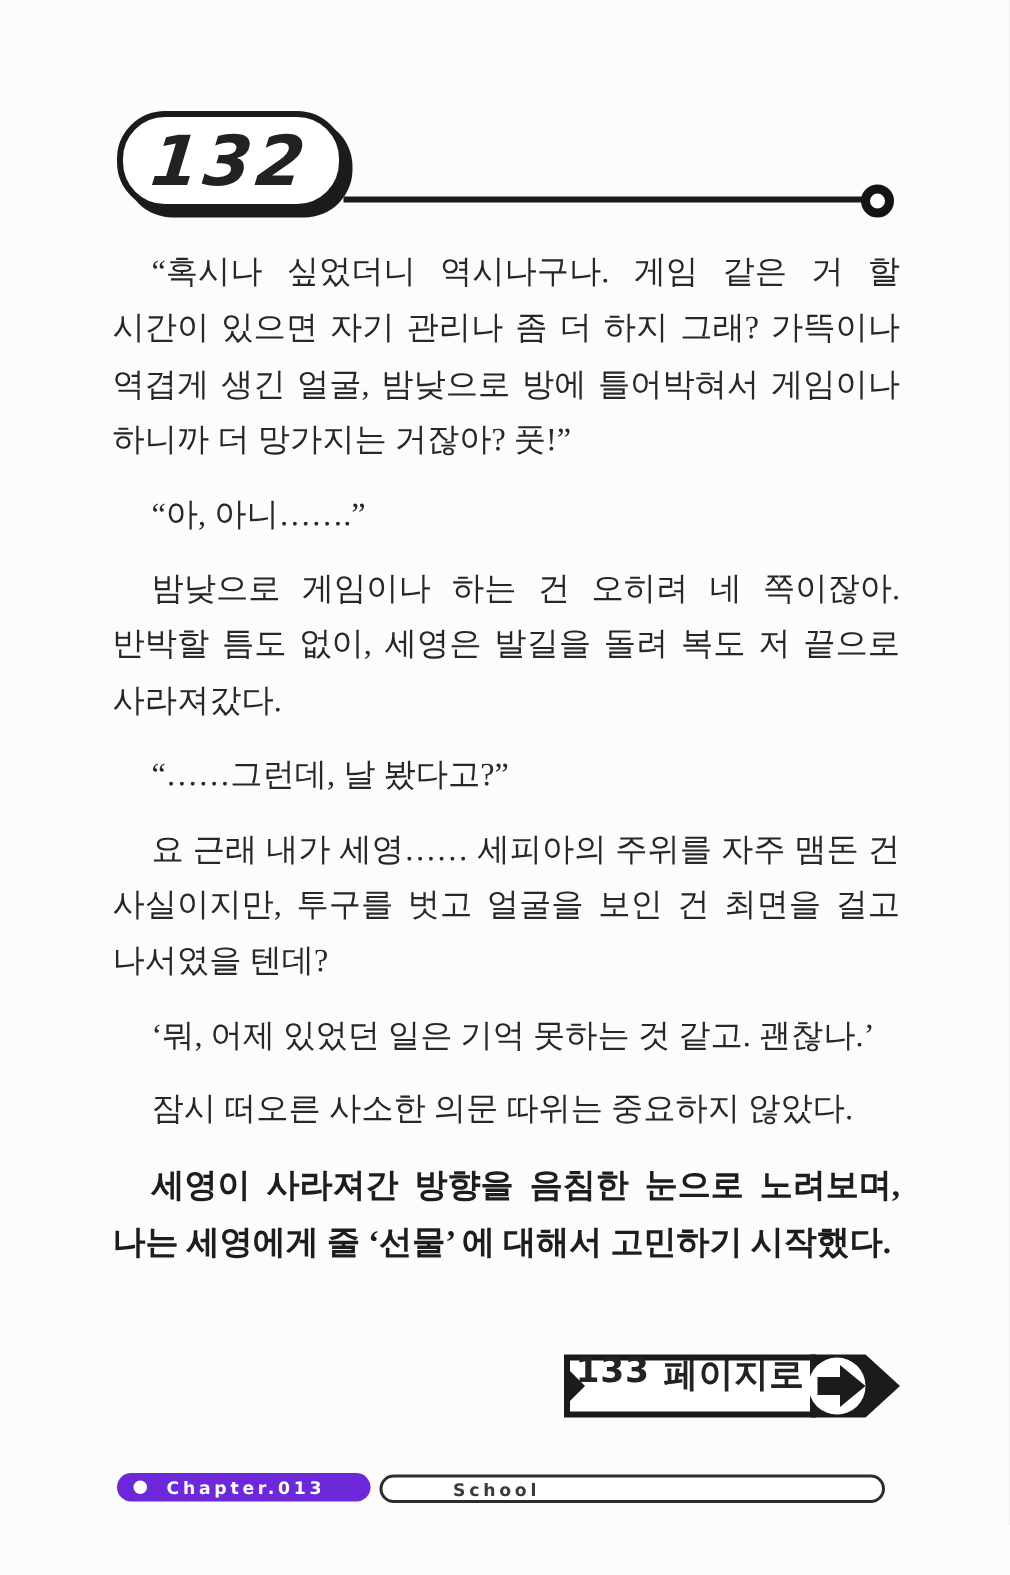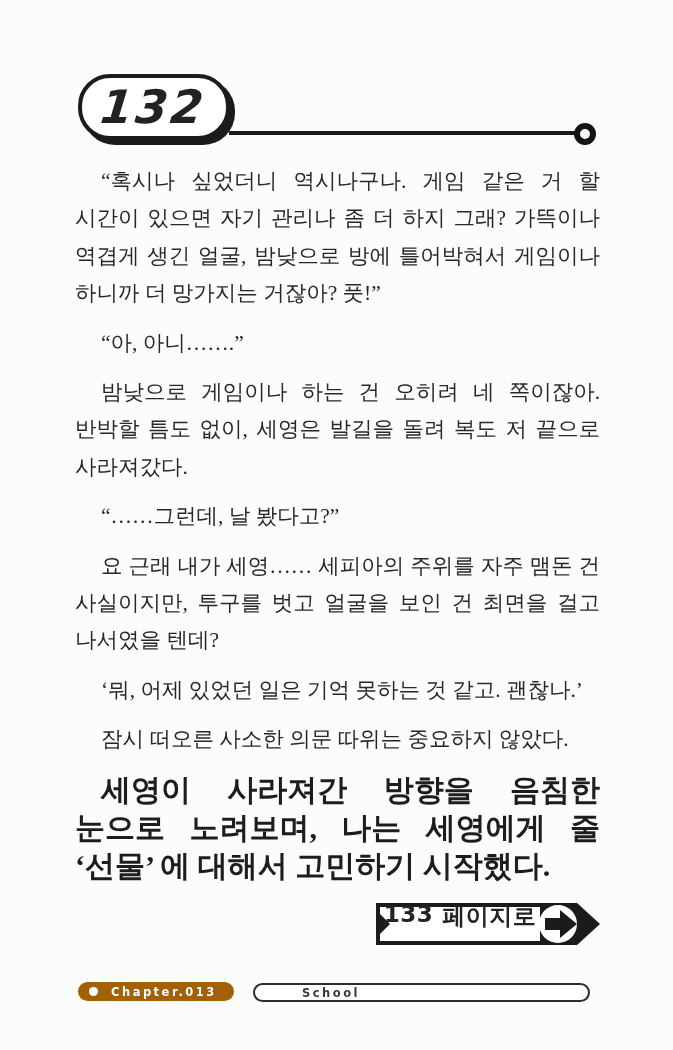--- a/index.html
+++ b/index.html
@@ -26,37 +26,37 @@
     border:6px solid #141414; border-radius:50%; background:#fff;
   }
 
   
   .text-body {
     position:absolute; left:63px; top:151px; width:549px;
     color:#272727; font-size:21.5px; line-height:37.4px;
     text-align:justify; word-break:keep-all;
   }
   .text-body p { margin:12px; text-indent:26px; }
-  .text-body p.em-para { font-weight:bold; font-size:30px; line-height:38px; color:#1d1d1d; }
+  .text-body p.em-para { font-weight:bold; font-size:22px; line-height:38px; color:#1d1d1d; }
   .seg-bold { font-weight:bold; }
 
   
   .nav-btn { position:absolute; left:374px; top:901px; width:228px; height:46px; cursor:pointer; }
   .nav-btn svg { position:absolute; left:0; top:0; display:block; }
   .nav-label {
     position:absolute; left:6px; top:0; width:160px; height:46px;
     display:flex; align-items:flex-start; justify-content:center; gap:9px;
     font-family:"DejaVu Sans",sans-serif; font-weight:bold; font-size:23px; color:#232323;
     letter-spacing:0.5px; white-space:nowrap;
   }
 
   
   .footer-chapter {
-    position:absolute; left:78px; top:982px; width:156px; height:19px;
-    background:#a16207; border-radius:10px; display:flex; align-items:center;
+    position:absolute; left:78px; top:982px; width:169px; height:19px;
+    background:#6d28d9; border-radius:10px; display:flex; align-items:center;
   }
   .footer-dot { width:9px; height:9px; border-radius:50%; background:#fff; margin-left:11px; flex:0 0 auto; }
   .footer-chapter-label {
     color:#fff; font-family:"DejaVu Sans",sans-serif; font-size:11.5px;
     font-weight:bold; letter-spacing:2.5px; margin-left:13px; white-space:nowrap;
   }
   .footer-section {
     position:absolute; left:253px; top:983px; width:337px; height:19px;
     background:#fff; border:2px solid #2c2c2e; border-radius:11px;
     display:flex; align-items:center; box-sizing:border-box;padding-left:34px;

